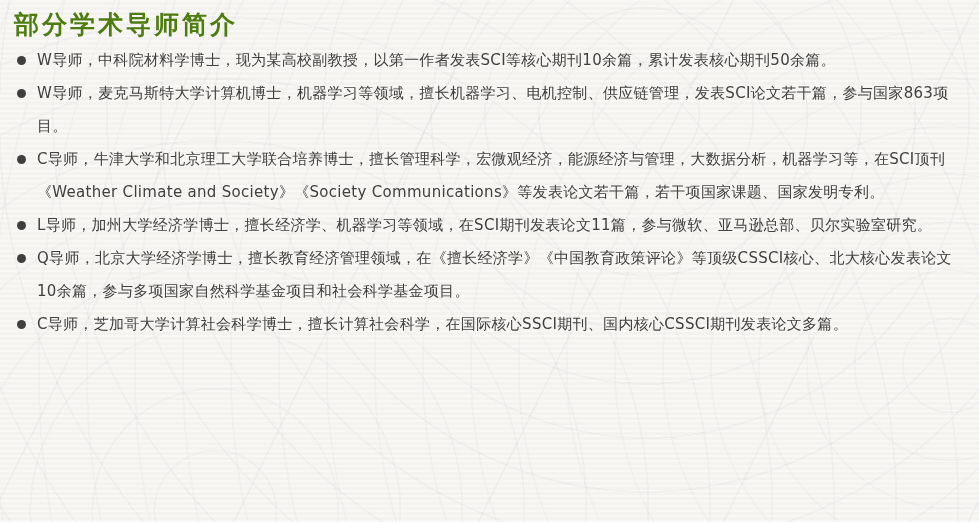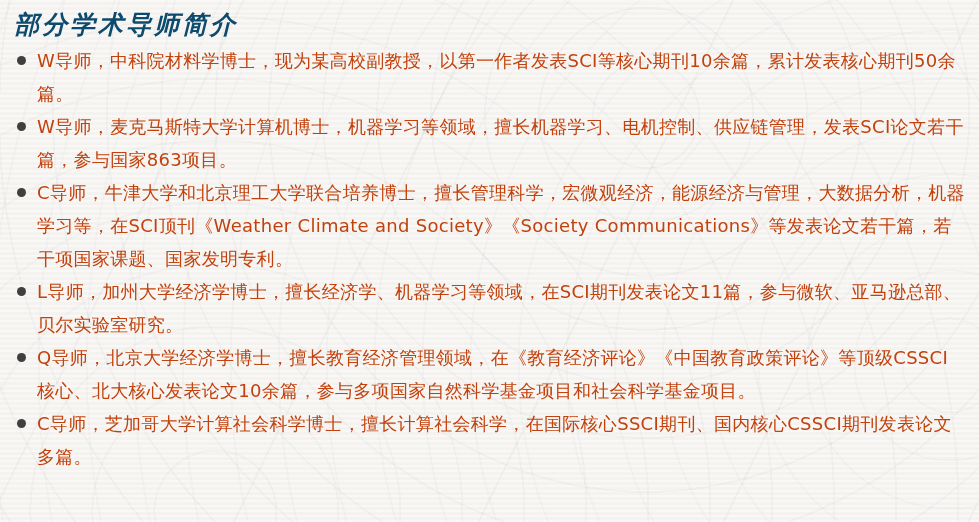--- a/index.html
+++ b/index.html
@@ -41,36 +41,35 @@
         rgba(255,255,255,0.35) 0 2px,
         rgba(238,236,233,0.25) 2px 5px);
   }
   .title {
     position: relative;
     margin: 0 0 4px 0;
     font-size: 25px;
     line-height: 30px;
     font-weight: bold;
     letter-spacing: 3px;
-    color: #0c4a6e;
-    font-style: italic;
+    color: #4d7c0f;
   }
   .mentor-list {
     position: relative;
     list-style: none;
     margin: 0;
     padding: 0;
   }
   .mentor-item {
     display: flex;
     align-items: flex-start;
-    font-size: 18px;
+    font-size: 15px;
     line-height: 33px;
     letter-spacing: 0.3px;
-    color: #c2410c;
+    color: #404040;
   }
   .bullet {
     flex: 0 0 auto;
     width: 9px;
     height: 9px;
     border-radius: 50%;
     background: #3f3f3f;
     margin: 12px 11px 0 3px;
   }
   .mentor-text {
@@ -97,21 +96,21 @@
     <li class="mentor-item">
       <span class="bullet"></span>
       <span class="mentor-text">C导师，牛津大学和北京理工大学联合培养博士，擅长管理科学，宏微观经济，能源经济与管理，大数据分析，机器学习等，在SCI顶刊《Weather Climate and Society》《Society Communications》等发表论文若干篇，若干项国家课题、国家发明专利。</span>
     </li>
     <li class="mentor-item">
       <span class="bullet"></span>
       <span class="mentor-text">L导师，加州大学经济学博士，擅长经济学、机器学习等领域，在SCI期刊发表论文11篇，参与微软、亚马逊总部、贝尔实验室研究。</span>
     </li>
     <li class="mentor-item">
       <span class="bullet"></span>
-      <span class="mentor-text">Q导师，北京大学经济学博士，擅长教育经济管理领域，在《教育经济评论》《中国教育政策评论》等顶级CSSCI核心、北大核心发表论文10余篇，参与多项国家自然科学基金项目和社会科学基金项目。</span>
+      <span class="mentor-text">Q导师，北京大学经济学博士，擅长教育经济管理领域，在《擅长经济学》《中国教育政策评论》等顶级CSSCI核心、北大核心发表论文10余篇，参与多项国家自然科学基金项目和社会科学基金项目。</span>
     </li>
     <li class="mentor-item">
       <span class="bullet"></span>
       <span class="mentor-text">C导师，芝加哥大学计算社会科学博士，擅长计算社会科学，在国际核心SSCI期刊、国内核心CSSCI期刊发表论文多篇。</span>
     </li>
 
   </ul>
 </div>
 
 </body></html>

